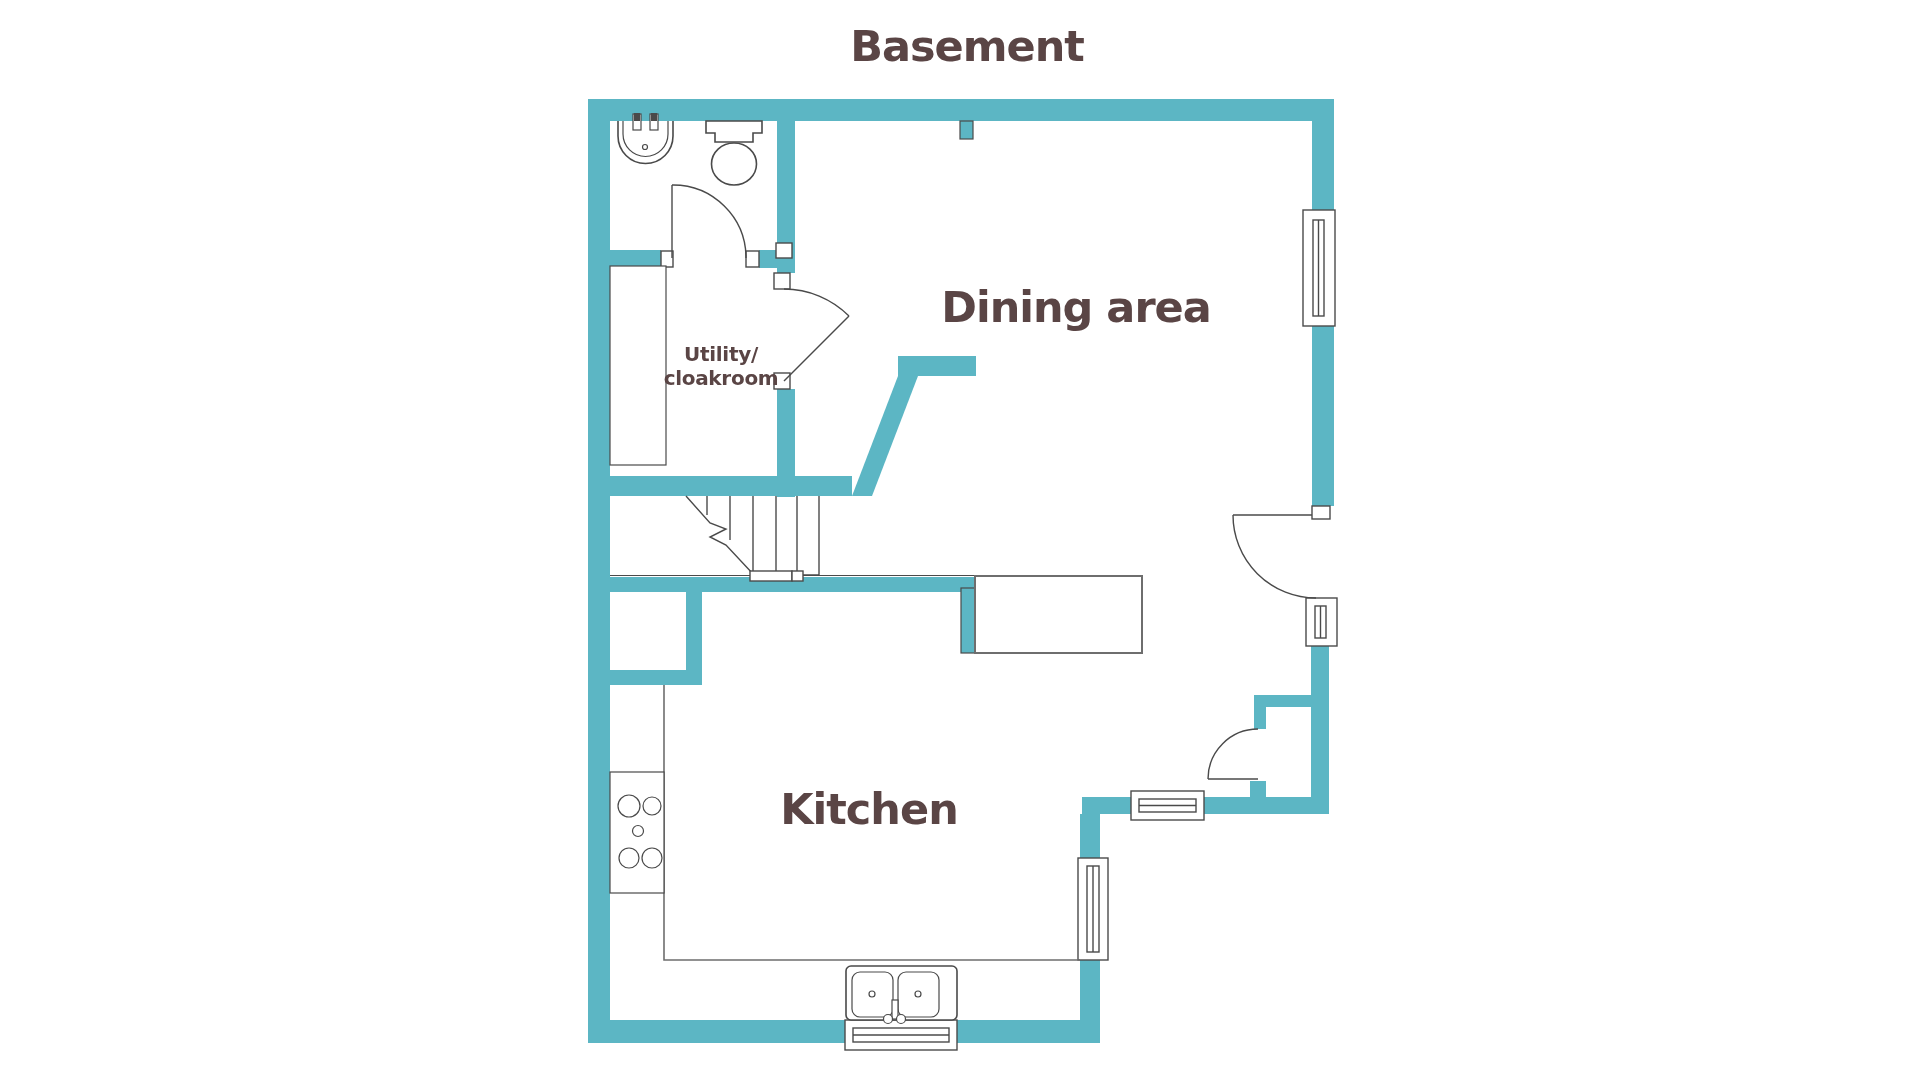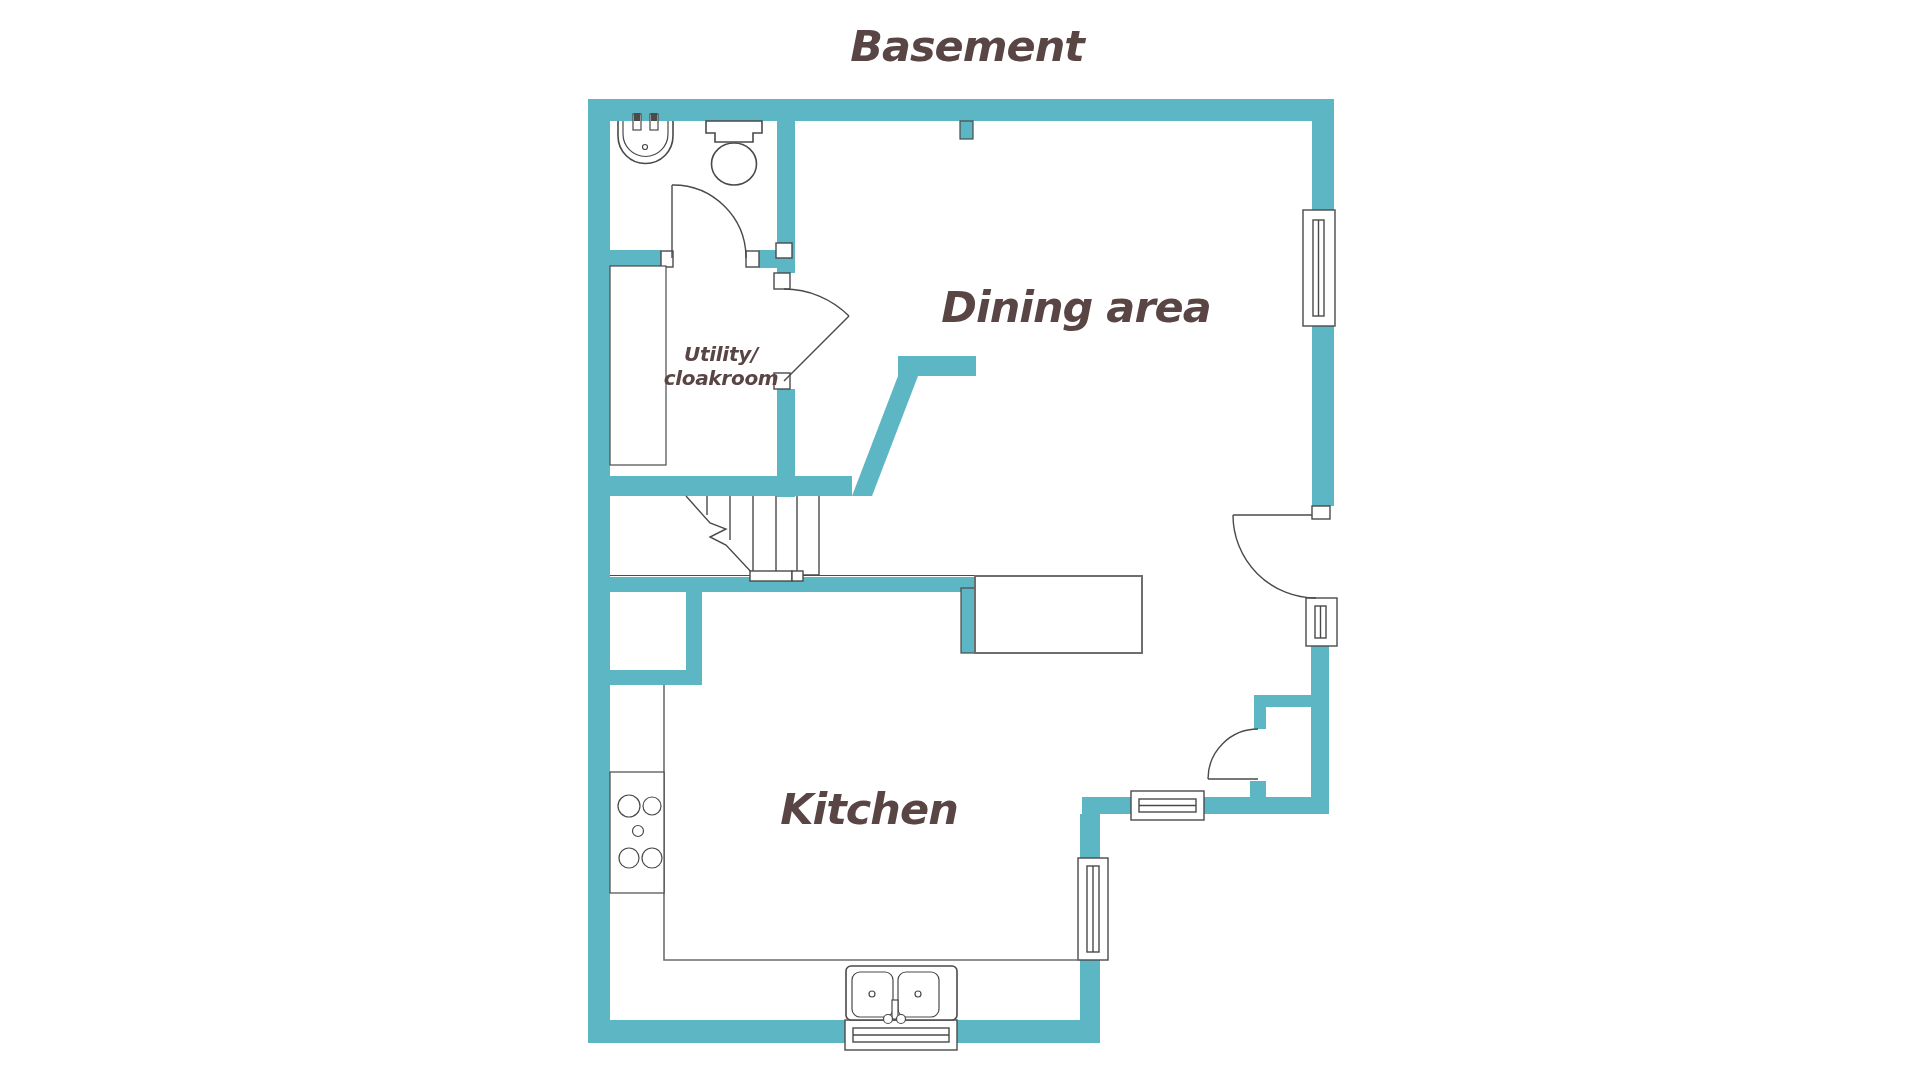--- a/index.html
+++ b/index.html
@@ -3,21 +3,21 @@
 <meta charset="utf-8">
 <style>
   :root{
     --wall:#5cb6c4;
     --outline:#4a4a4a;
     --counter_outline:#6e6e6e;
     --text:#5a4545;
     --background:#ffffff;
   }
   html,body{margin:0;padding:0;background:var(--background);}
-  .stage{position:relative;width:1700px;height:1080px;background:var(--background);overflow:hidden;font-style:italic;}
+  .stage{position:relative;width:1700px;height:1080px;background:var(--background);overflow:hidden;}
   svg{display:block}
   .wall{fill:var(--wall);stroke:none;}
   .wall-edged{fill:var(--wall);stroke:var(--outline);stroke-width:1.2;}
   .fixture{fill:#ffffff;stroke:var(--outline);stroke-width:1.6;}
   .fixture-thin{fill:#ffffff;stroke:var(--outline);stroke-width:1.2;}
   .darkbit{fill:var(--outline);stroke:none;}
   .jamb{fill:#ffffff;stroke:var(--outline);stroke-width:1.4;}
   .thin{stroke:var(--outline);stroke-width:1.4;fill:none;}
   .arc{stroke:var(--outline);stroke-width:1.4;fill:none;}
   .window{fill:#ffffff;stroke:var(--outline);stroke-width:1.4;}

